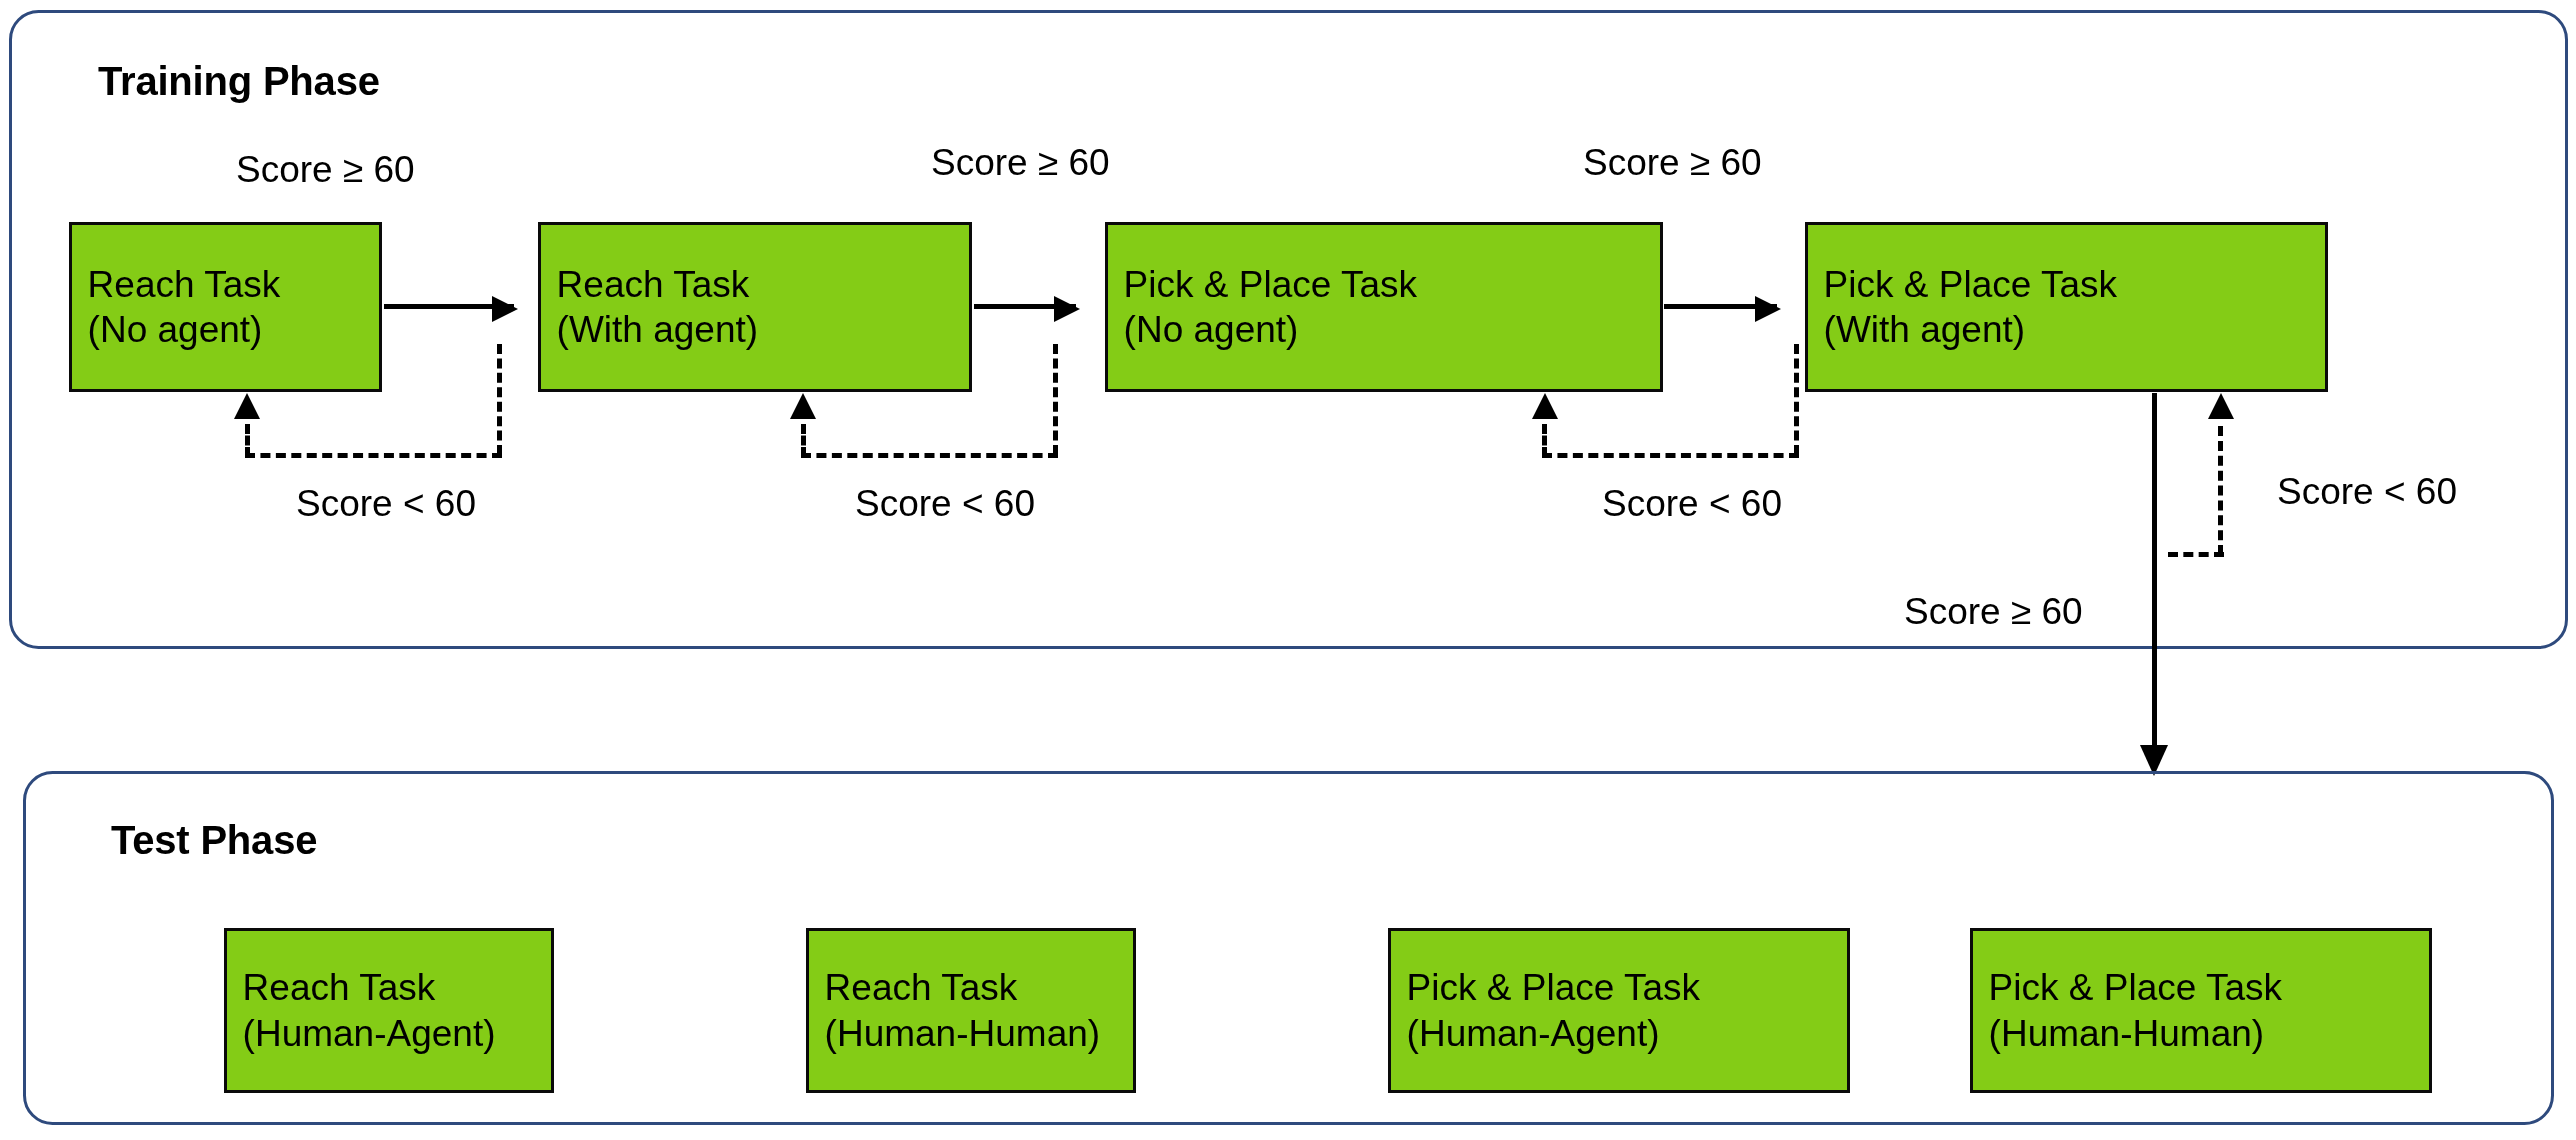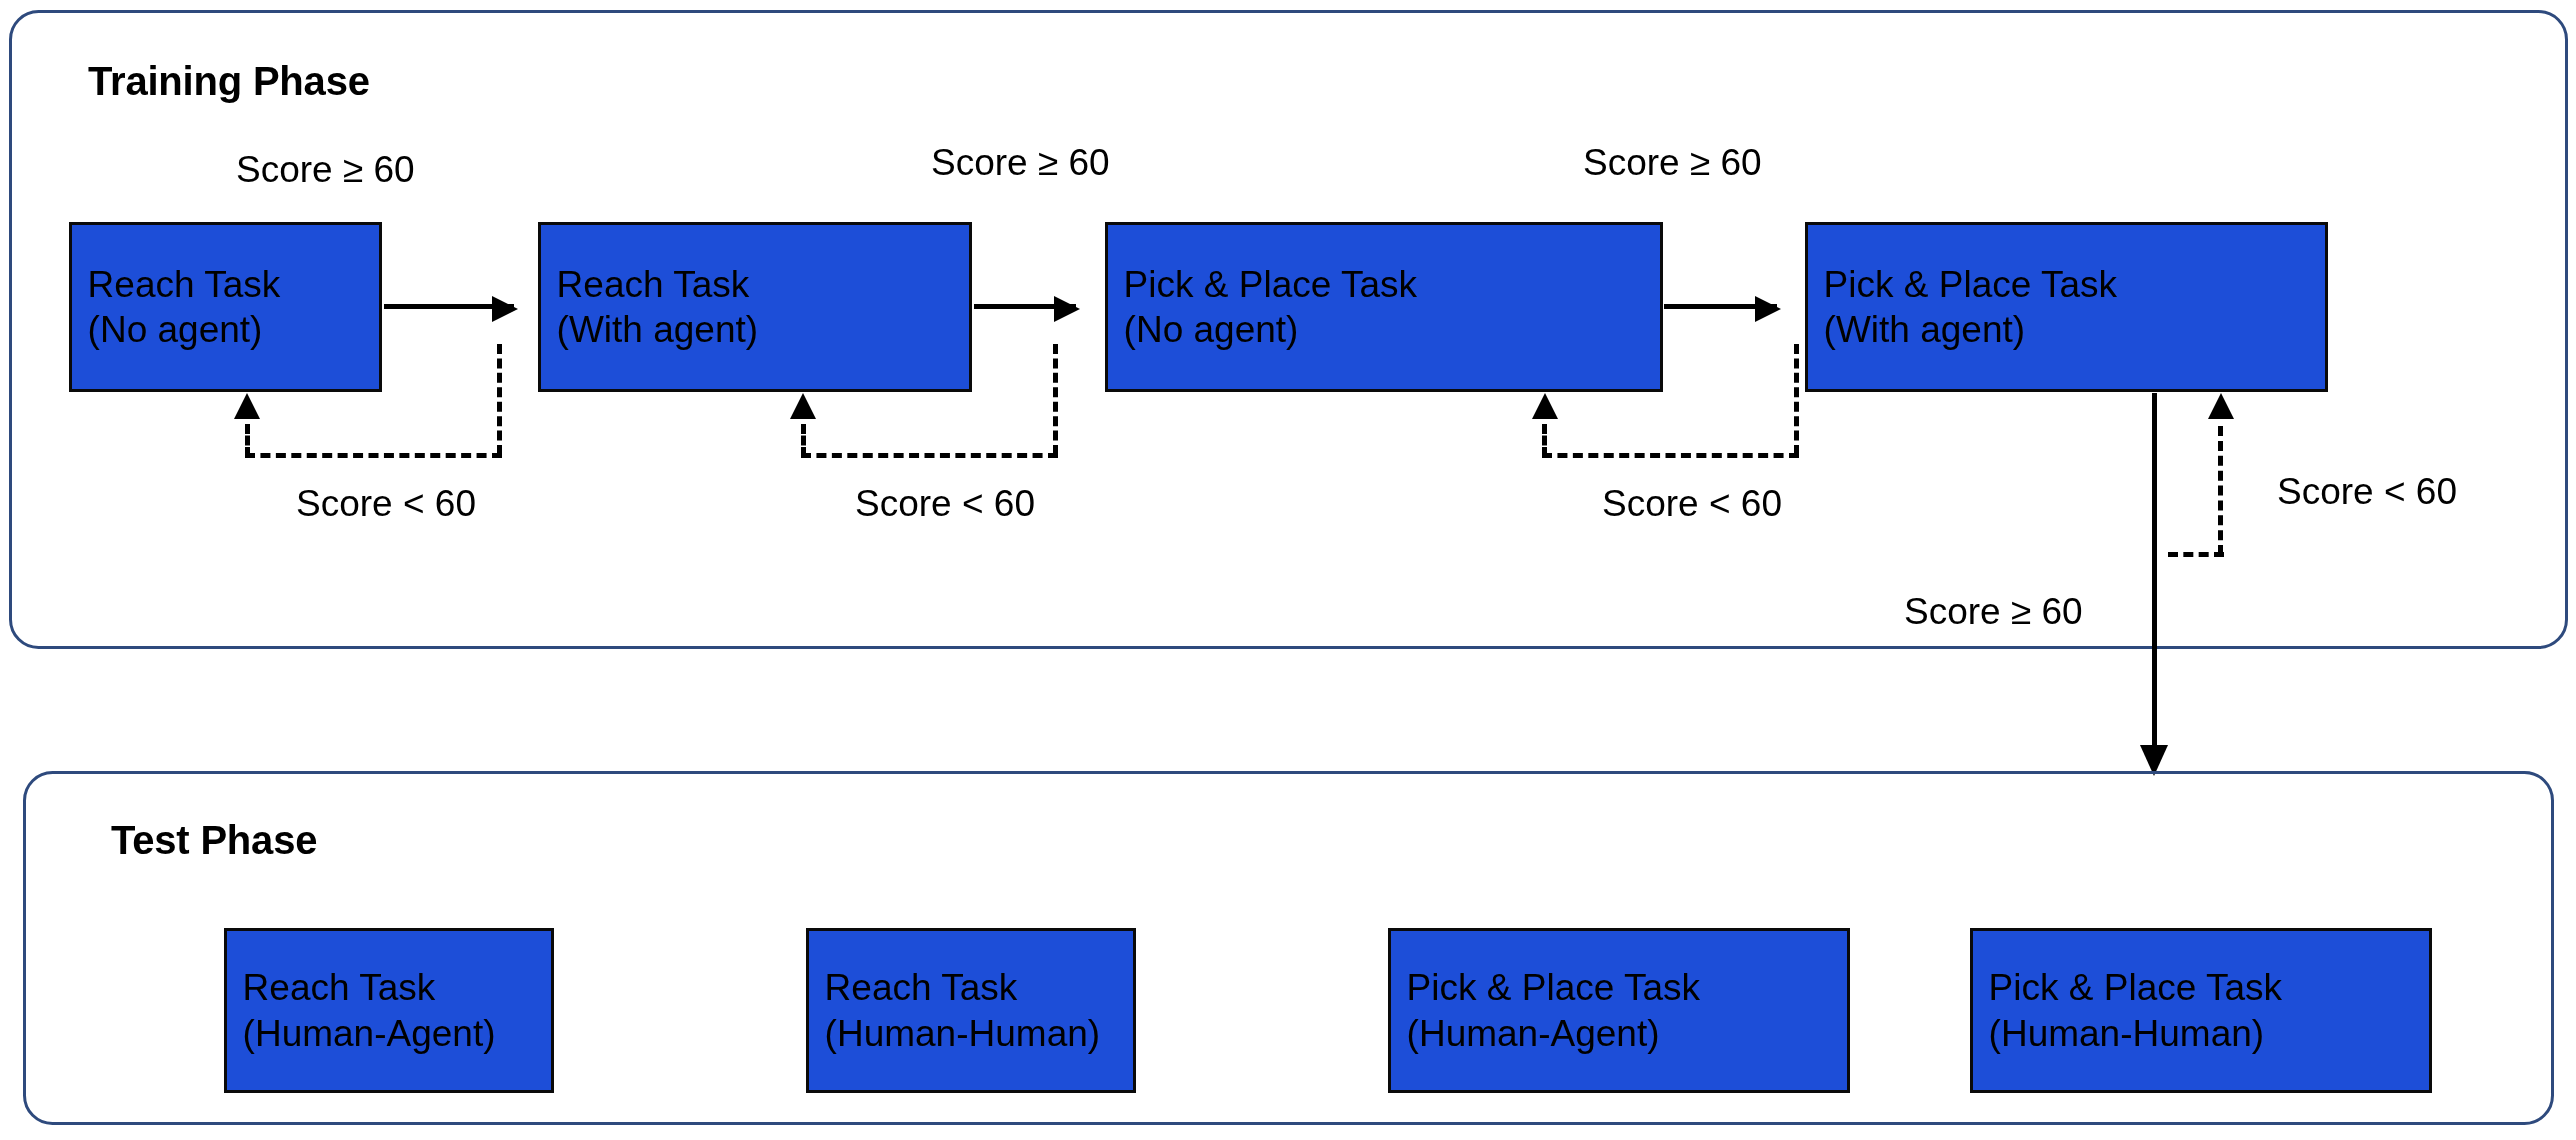--- a/index.html
+++ b/index.html
@@ -28,29 +28,29 @@
   #test-panel     { left: 22.6px;  top: 771px; width: 2531px; height: 354px; }
 
   .phase-title {
     position: absolute;
     font-weight: bold;
     font-size: 40px;
     color: #000000;
     letter-spacing: -0.2px;
     white-space: nowrap;
   }
-  #training-title { left: 88px; top: 59px; }
+  #training-title { left: 98px; top: 59px; }
   #test-title     { left: 111px; top: 818px; }
 
   
   .task-box {
     position: absolute;
     box-sizing: border-box;
     border: 3.5px solid #0a0a0a;
-    background: #1d4ed8;
+    background: #84cc16;
     display: flex;
     flex-direction: column;
     justify-content: center;
     padding-left: 15.6px;
     padding-right: 8.7px;
   }
   .task-box .line {
     font-size: 37px;
     line-height: 1.22;
     color: #000000;

